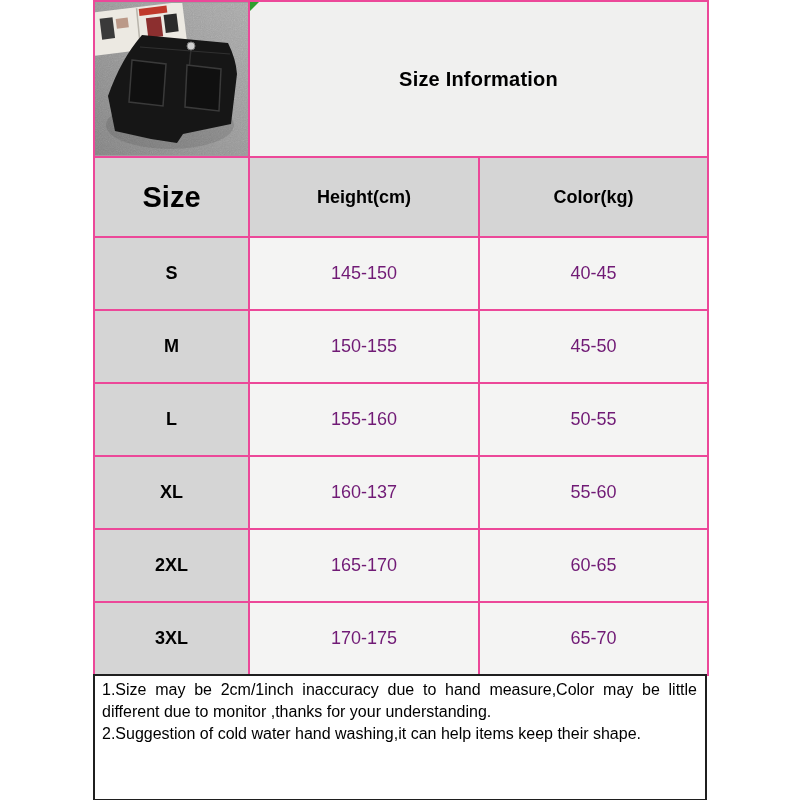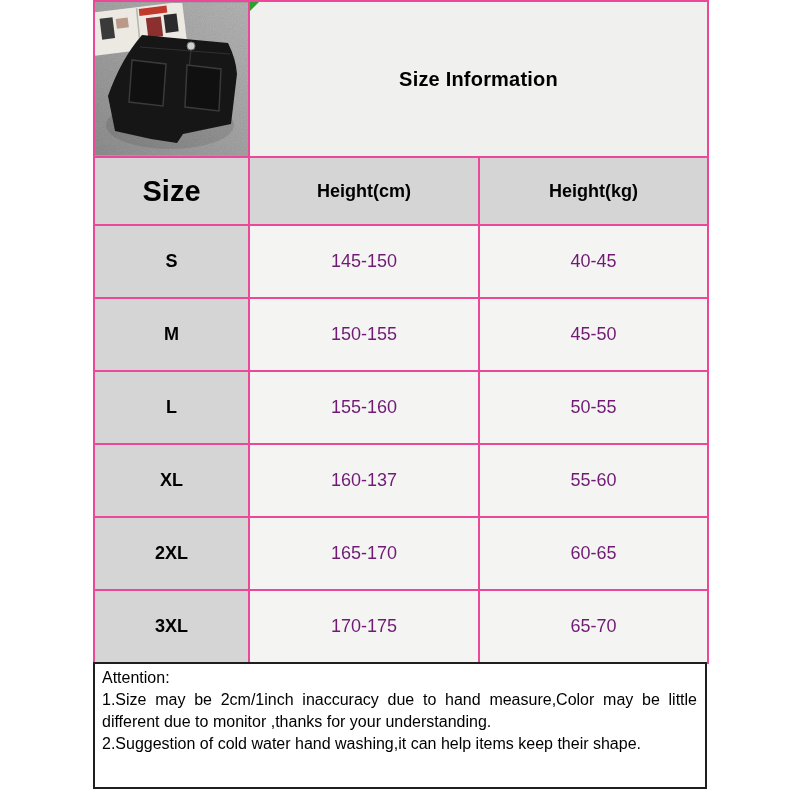--- a/index.html
+++ b/index.html
@@ -21,21 +21,21 @@
   td.photo-cell { background:#9e9e9e; padding:0; }
   td.photo-cell svg { display:block; width:100%; height:152px; }
   td.title-cell { background:#f0f0ef; position:relative; }
   .main-title { font-weight:bold; font-size:20px; letter-spacing:0.2px; }
   .corner-marker {
     position:absolute; left:0; top:0; width:0; height:0;
     border-top:9px solid #2f9e2f; border-right:9px solid transparent;
   }
 
   
-  tr.head-row { height:68px; }
+  tr.head-row { height:80px; }
   th.col-head { background:#d5d5d5; font-size:18px; font-weight:bold;margin-left:30px; }
   th.size-head { background:#d5d5d5; font-size:29px; font-weight:bold; }
 
   
   tr.data-row { height:73px; }
   td.size-col { background:#d5d5d5; font-weight:bold; font-size:18px; }
   td.val-col { background:#f4f4f3; font-size:18px; color:#701a75; }
 
   
   .attention {
@@ -98,21 +98,21 @@
         </td>
         <td class="title-cell" colspan="2">
           <span class="corner-marker"></span>
           <span class="main-title">Size Information</span>
         </td>
       </tr>
 
       <tr class="head-row">
         <th class="size-head">Size</th>
         <th class="col-head">Height(cm)</th>
-        <th class="col-head">Height(kg)</th>
+        <th class="col-head">Color(kg)</th>
       </tr>
 
       <tr class="data-row">
         <td class="size-col">S</td>
         <td class="val-col">145-150</td>
         <td class="val-col">40-45</td>
       </tr>
       <tr class="data-row">
         <td class="size-col">M</td>
         <td class="val-col">150-155</td>
@@ -135,19 +135,18 @@
       </tr>
       <tr class="data-row">
         <td class="size-col">3XL</td>
         <td class="val-col">170-175</td>
         <td class="val-col">65-70</td>
       </tr>
     </tbody>
       </table>
 
     <div class="attention">
-      <p>Attention:</p>
       <p class="note-item">1.Size may be 2cm/1inch inaccuracy due to hand measure,Color may be little different due to monitor ,thanks for your understanding.</p>
       <p class="note-item">2.Suggestion of cold water hand washing,it can help items keep their shape.</p>
     </div>
 
   </div>
 </div>
 
 </body></html>

